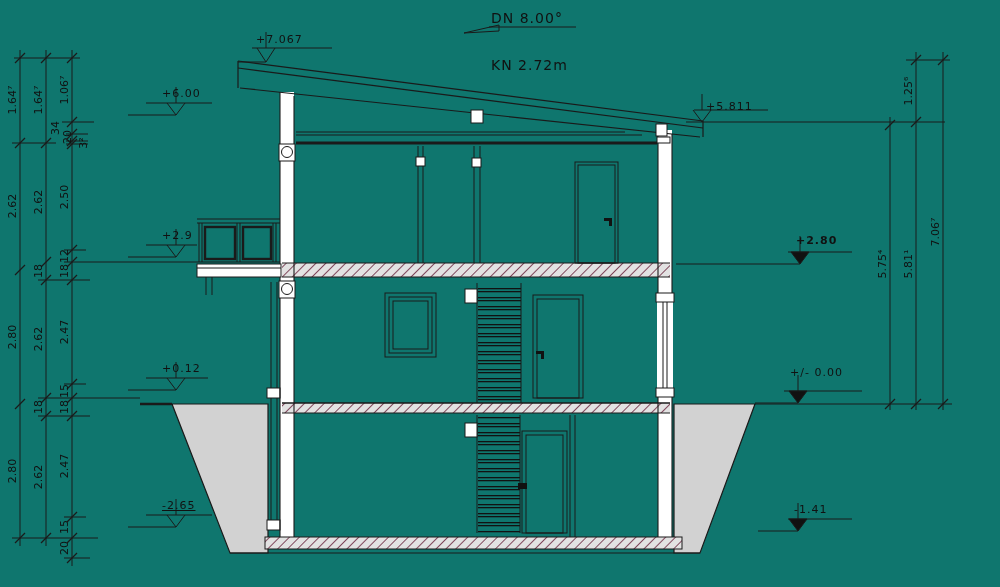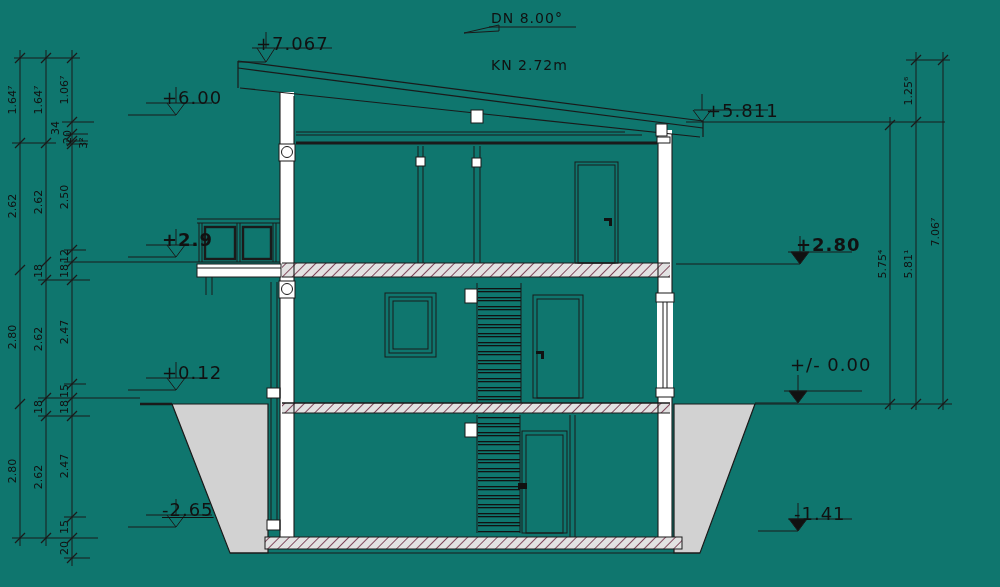--- a/index.html
+++ b/index.html
@@ -1,19 +1,19 @@
 <!DOCTYPE html>
 <html><head>
 <meta charset="utf-8">
 <style>
   html,body{margin:0;padding:0;background:#fff;}
   #stage{position:relative;width:1000px;height:587px;background:#0f766e;overflow:hidden;
          font-family:"DejaVu Sans", sans-serif;color:#111;}
   #draw{position:absolute;left:0;top:0;}
-  .lvl-label{position:absolute;font-size:18px;letter-spacing:1px;white-space:nowrap;color:#111;}
+  .lvl-label{position:absolute;font-size:11px;letter-spacing:1px;white-space:nowrap;color:#111;}
   .dim-label{position:absolute;font-size:11px;white-space:nowrap;color:#111;
              transform:translate(-50%,-50%) rotate(-90deg);}
   .ann{position:absolute;font-size:14px;letter-spacing:1px;color:#111;white-space:nowrap;}
 </style>
 </head>
 <body>
 
 <div id="stage">
 <svg id="draw" width="1000" height="587" viewBox="0 0 1000 587">
   <defs>
@@ -294,21 +294,21 @@
       <div class="dim-label" style="left: 64px; top: 407px;">18</div>
       <div class="dim-label" style="left: 64px; top: 466px;">2.47</div>
       <div class="dim-label" style="left: 64px; top: 527px;">15</div>
       <div class="dim-label" style="left: 64px; top: 548px;">20</div>
       <div class="dim-label" style="left: 882px; top: 264px;">5.75⁴</div>
       <div class="dim-label" style="left: 908px; top: 91px;">1.25⁶</div>
       <div class="dim-label" style="left: 908px; top: 264px;">5.81¹</div>
       <div class="dim-label" style="left: 935px; top: 232px;">7.06⁷</div>
       <div class="lvl-label" style="left: 256px; top: 33px;">+7.067</div>
       <div class="lvl-label" style="left: 162px; top: 87px;">+6.00</div>
-      <div class="lvl-label" style="left: 162px; top: 229px; font-weight: bold;">+2.9</div>
+      <div class="lvl-label" style="left: 162px; top: 229px;">+2.9</div>
       <div class="lvl-label" style="left: 162px; top: 362px;">+0.12</div>
       <div class="lvl-label" style="left: 162px; top: 499px; text-decoration: underline;">-2.65</div>
       <div class="lvl-label" style="left: 706px; top: 100px; text-align: right;">+5.811</div>
       <div class="lvl-label" style="left: 796px; top: 234px; font-weight: bold;">+2.80</div>
-      <div class="lvl-label" style="left: 790px; top: 354px;">+/- 0.00</div>
+      <div class="lvl-label" style="left: 790px; top: 366px;">+/- 0.00</div>
       <div class="lvl-label" style="left: 794px; top: 503px;">-1.41</div>
     </div>
 </div>
 
 </body></html>

